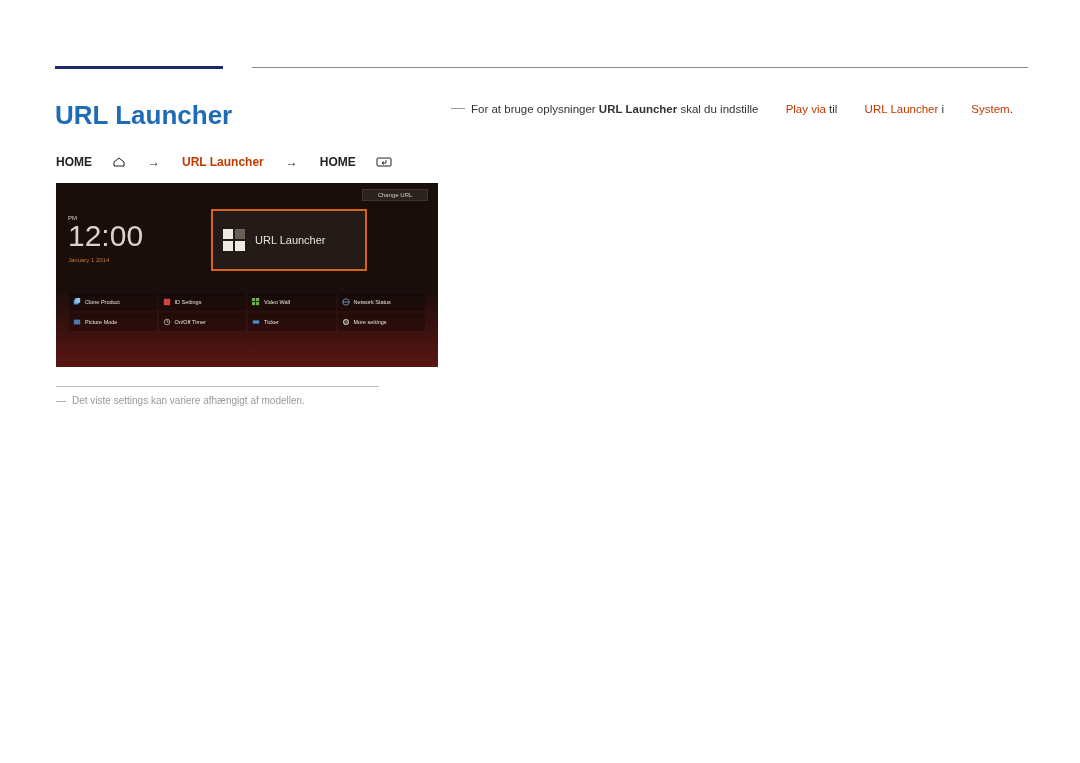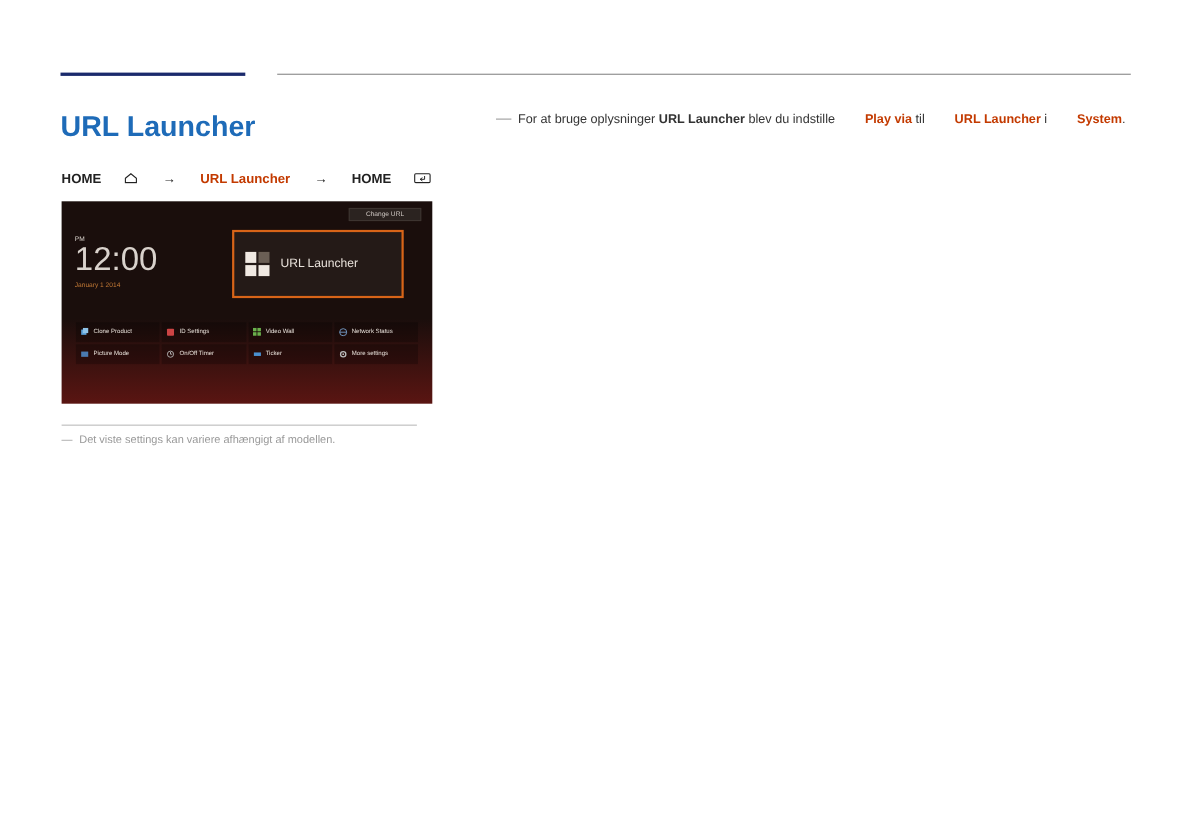--- a/index.html
+++ b/index.html
@@ -50,21 +50,21 @@
     .breadcrumb .arrow { color: #222; margin: 0 2px; }
     .breadcrumb .icon-box {
       display: inline-flex;
       align-items: center;
       justify-content: center;
     }
     .screenshot {
       position: absolute;
       top: 183px;
       left: 56px;
-      width: 337px;
+      width: 382px;
       height: 184px;
       background: linear-gradient(to bottom, #1a0e0c 0%, #1a0e0c 58%, #5a1512 100%);
       overflow: hidden;
     }
     .ss-topbar {
       position: absolute;
       top: 6px;
       right: 10px;
       width: 66px;
       height: 12px;
@@ -156,21 +156,21 @@
     .body-text {
       position: absolute;
       top: 101px;
       left: 451px;
       width: 576px;
       font-size: 11.5px;
       line-height: 1.5;
       color: #333;
     }
     .body-text .p1 { margin-bottom: 6px; }
-    .body-text .accent { color: #c33a00; font-weight: 700; padding-left: 24px; }
+    .body-text .accent { color: #c33a00; font-weight: 400; padding-left: 24px; }
     .body-text .bold { font-weight: 700; color: #333; }
     .note-line {
       display: flex;
       align-items: flex-start;
       gap: 6px;
     }
     .note-line .dash {
       color: #999;
       font-size: 14px;
       line-height: 1;
@@ -287,16 +287,16 @@
 <div class="caption-rule"></div>
 <div class="caption">
   <span class="dash">―</span>
   <span>Det viste settings kan variere afhængigt af modellen.</span>
 </div>
 
 <div class="body-text">
   <div class="note-line">
     <span class="dash">―</span>
     <span>
-      <span>For at bruge oplysninger </span><span class="bold">URL Launcher</span><span> blev du indstille </span><span class="accent">Play via</span><span> til </span><span class="accent">URL Launcher</span><span> i </span><span class="accent">System</span><span>.</span>
+      <span>For at bruge oplysninger </span><span class="bold">URL Launcher</span><span> skal du indstille </span><span class="accent">Play via</span><span> til </span><span class="accent">URL Launcher</span><span> i </span><span class="accent">System</span><span>.</span>
     </span>
   </div>
 </div>
 
 </body></html>

